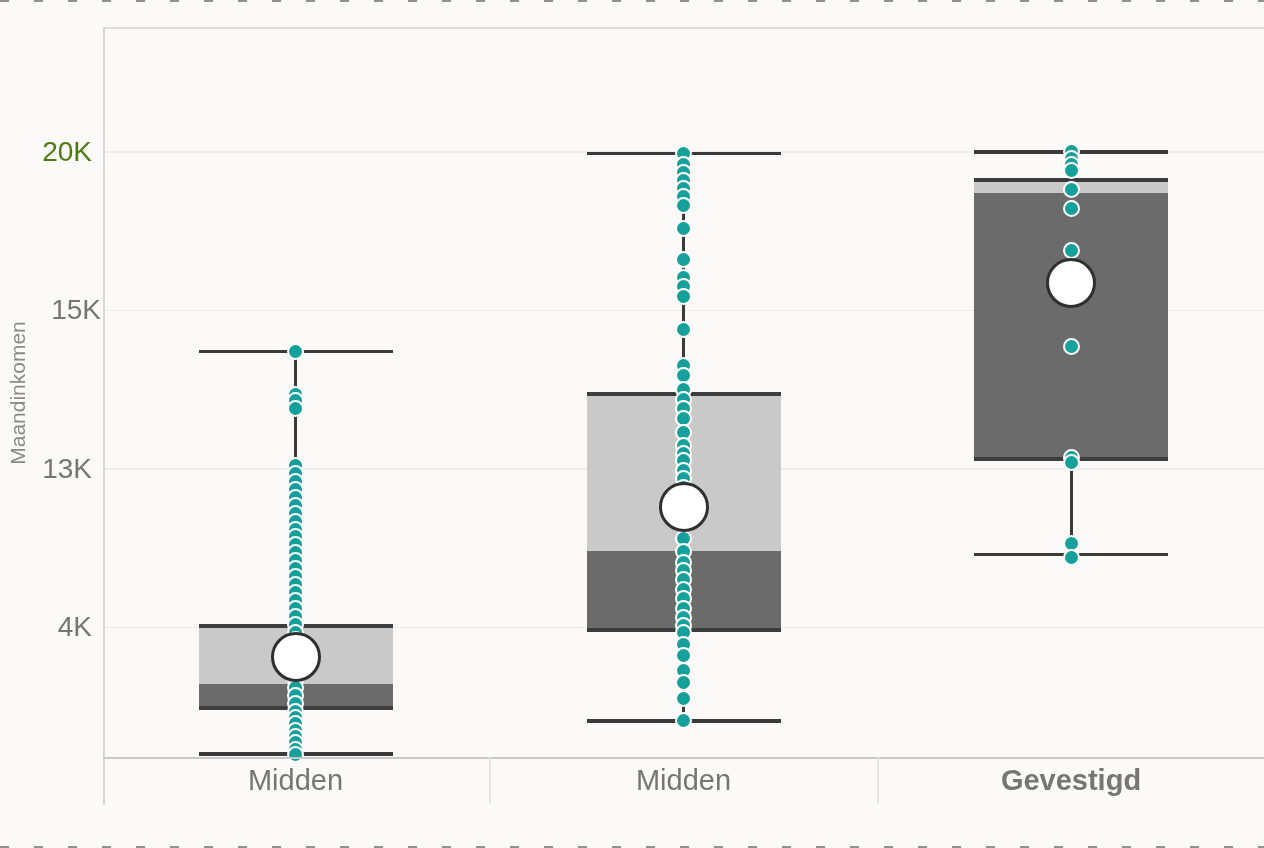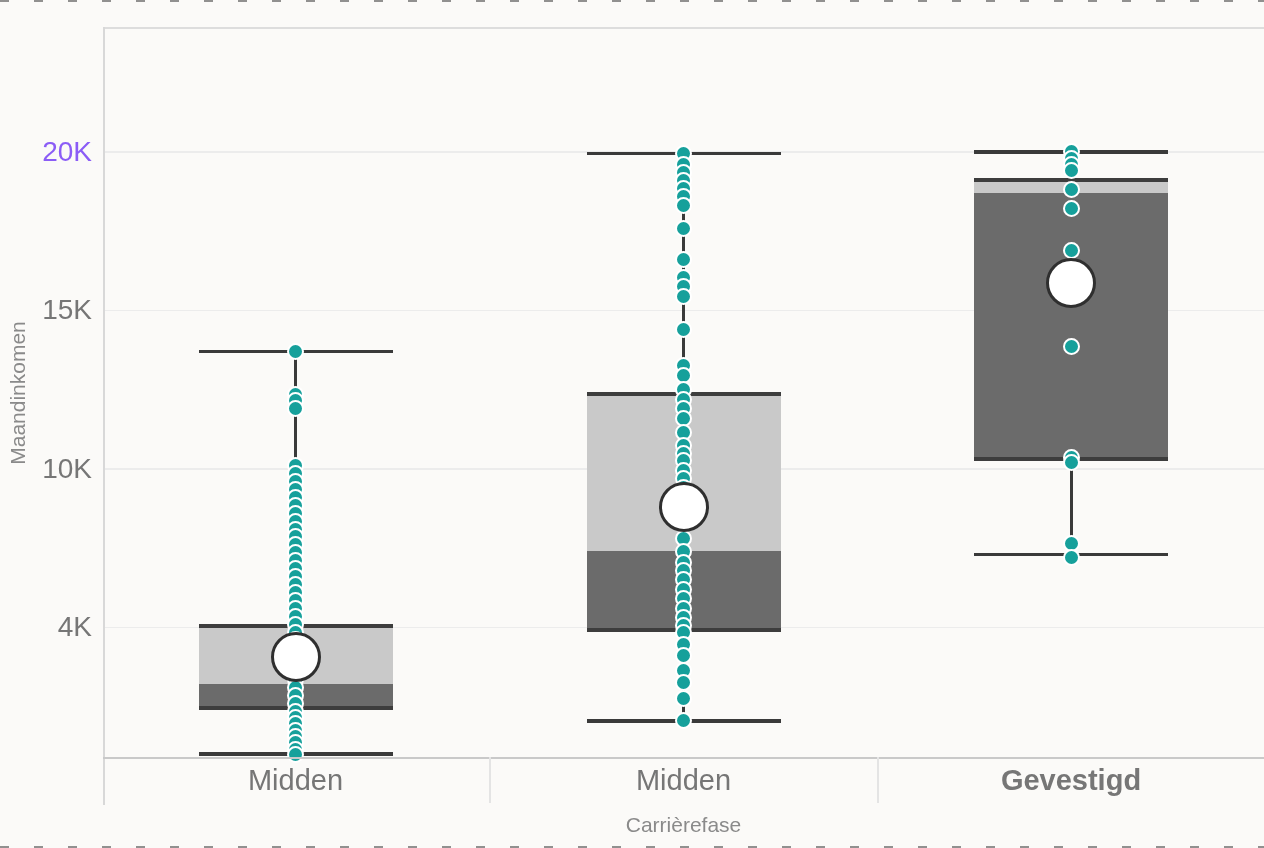--- a/index.html
+++ b/index.html
@@ -202,25 +202,24 @@
   <div class="axis-line-top" style="left:103px;top:27px;width:1161px;"></div>
   <div class="axis-line-left" style="left:103px;top:27px;height:778px;"></div>
   <div class="axis-line-bottom" style="left:103px;top:757px;width:1161px;"></div>
   <div id="seps">
       <div class="cat-sep" style="left: 489px; top: 757px; height: 46px;"></div>
       <div class="cat-sep" style="left: 877px; top: 757px; height: 46px;"></div>
     </div>
 
   <div id="y-ticks">
       <div class="y-tick" style="left: 10px; top: 612.3px; color: rgb(118, 118, 118);">4K</div>
-      <div class="y-tick" style="left: 10px; top: 453.85px; color: rgb(118, 118, 118);">10K</div>
-      <div class="y-tick" style="left: 10px; top: 295.4px; color: rgb(118, 118, 118);">15K</div>
-      <div class="y-tick" style="left: 10px; top: 136.95px; color: #8b5cf6;">20K</div>
+      <div class="y-tick" style="left: 10px; top: 453.85px; color: rgb(118, 118, 118);">13K</div>
+      <div class="y-tick" style="left: 19px; top: 295.4px; color: rgb(118, 118, 118);">15K</div>
+      <div class="y-tick" style="left: 10px; top: 136.95px; color: #4d7c0f;">20K</div>
     </div>
   <div id="cat-labels">
       <div class="cat-label" style="left: 115.5px; top: 761px; width: 360px;">Midden</div>
       <div class="cat-label" style="left: 503.5px; top: 761px; width: 360px;">Midden</div>
       <div class="cat-label" style="left: 891px; top: 761px; width: 360px; font-weight: bold;">Gevestigd</div>
     </div>
 
   <div id="y-axis-title" class="axis-title" style="left:-62px;top:381px;width:160px;">Maandinkomen</div>
-  <div id="x-axis-title" class="axis-title" style="left:103px;top:813px;width:1161px;">Carrièrefase</div>
 </div>
 
 </body></html>

